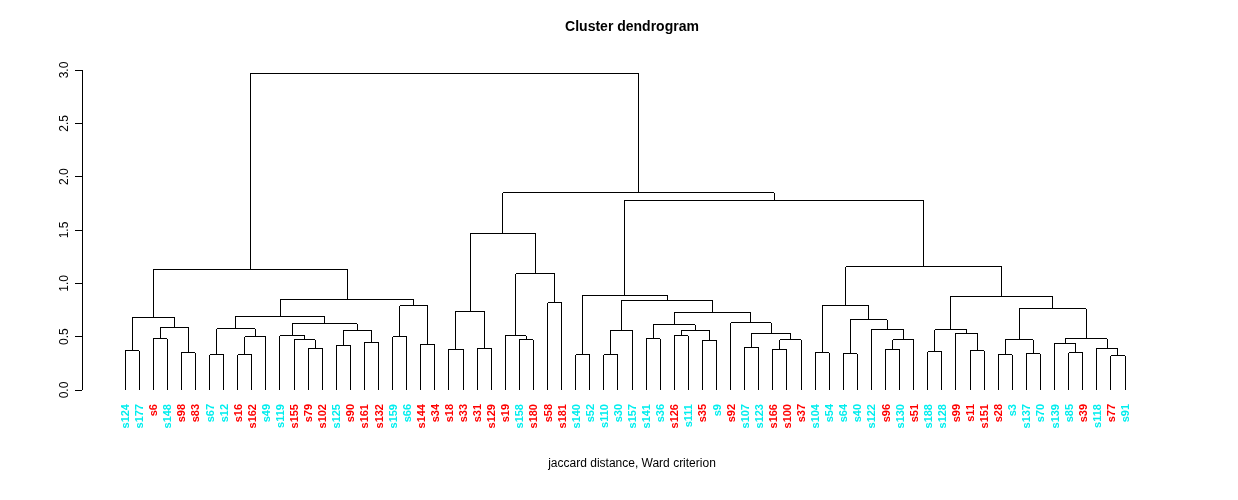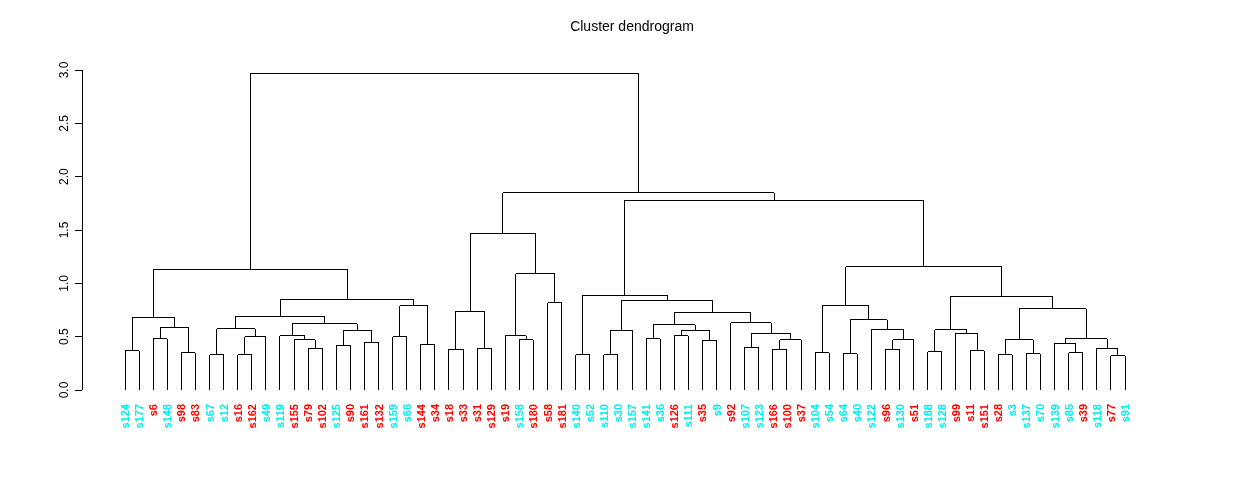--- a/index.html
+++ b/index.html
@@ -1,19 +1,19 @@
 <!DOCTYPE html>
 <html><head>
 <meta charset="utf-8">
 <style>
   html,body{margin:0;padding:0;background:#ffffff;}
   .canvas{position:relative;width:1238px;height:500px;background:#ffffff;overflow:hidden;
           font-family:"Liberation Sans", sans-serif;}
   .title{position:absolute;top:18px;left:82px;width:1100px;text-align:center;
-         font-size:14px;font-weight:normal;color:#000;}
+         font-size:14px;font-weight:bold;color:#000;}
   .xlabel{position:absolute;top:456px;left:82px;width:1100px;text-align:center;
           font-size:12px;color:#000;}
   svg{position:absolute;top:0;left:0;}
   text{font-family:"Liberation Sans", sans-serif;}
 </style>
 </head>
 <body>
 
 <div class="canvas">
   <div class="title">Cluster dendrogram</div>
@@ -312,13 +312,14 @@
       <text font-size="11px" font-weight="bold" fill="#00EEEE" text-anchor="end" transform="translate(1016.3239436619718,404) rotate(-90)">s3</text>
       <text font-size="11px" font-weight="bold" fill="#00EEEE" text-anchor="end" transform="translate(1030.4084507042253,404) rotate(-90)">s137</text>
       <text font-size="11px" font-weight="bold" fill="#00EEEE" text-anchor="end" transform="translate(1044.492957746479,404) rotate(-90)">s70</text>
       <text font-size="11px" font-weight="bold" fill="#00EEEE" text-anchor="end" transform="translate(1058.5774647887324,404) rotate(-90)">s139</text>
       <text font-size="11px" font-weight="bold" fill="#00EEEE" text-anchor="end" transform="translate(1072.661971830986,404) rotate(-90)">s85</text>
       <text font-size="11px" font-weight="bold" fill="#FF0000" text-anchor="end" transform="translate(1086.7464788732395,404) rotate(-90)">s39</text>
       <text font-size="11px" font-weight="bold" fill="#00EEEE" text-anchor="end" transform="translate(1100.8309859154929,404) rotate(-90)">s118</text>
       <text font-size="11px" font-weight="bold" fill="#FF0000" text-anchor="end" transform="translate(1114.9154929577467,404) rotate(-90)">s77</text>
       <text font-size="11px" font-weight="bold" fill="#00EEEE" text-anchor="end" transform="translate(1129,404) rotate(-90)">s91</text>
     </svg>
+  <div class="xlabel">jaccard distance, Ward criterion</div>
 </div>
 
 </body></html>

